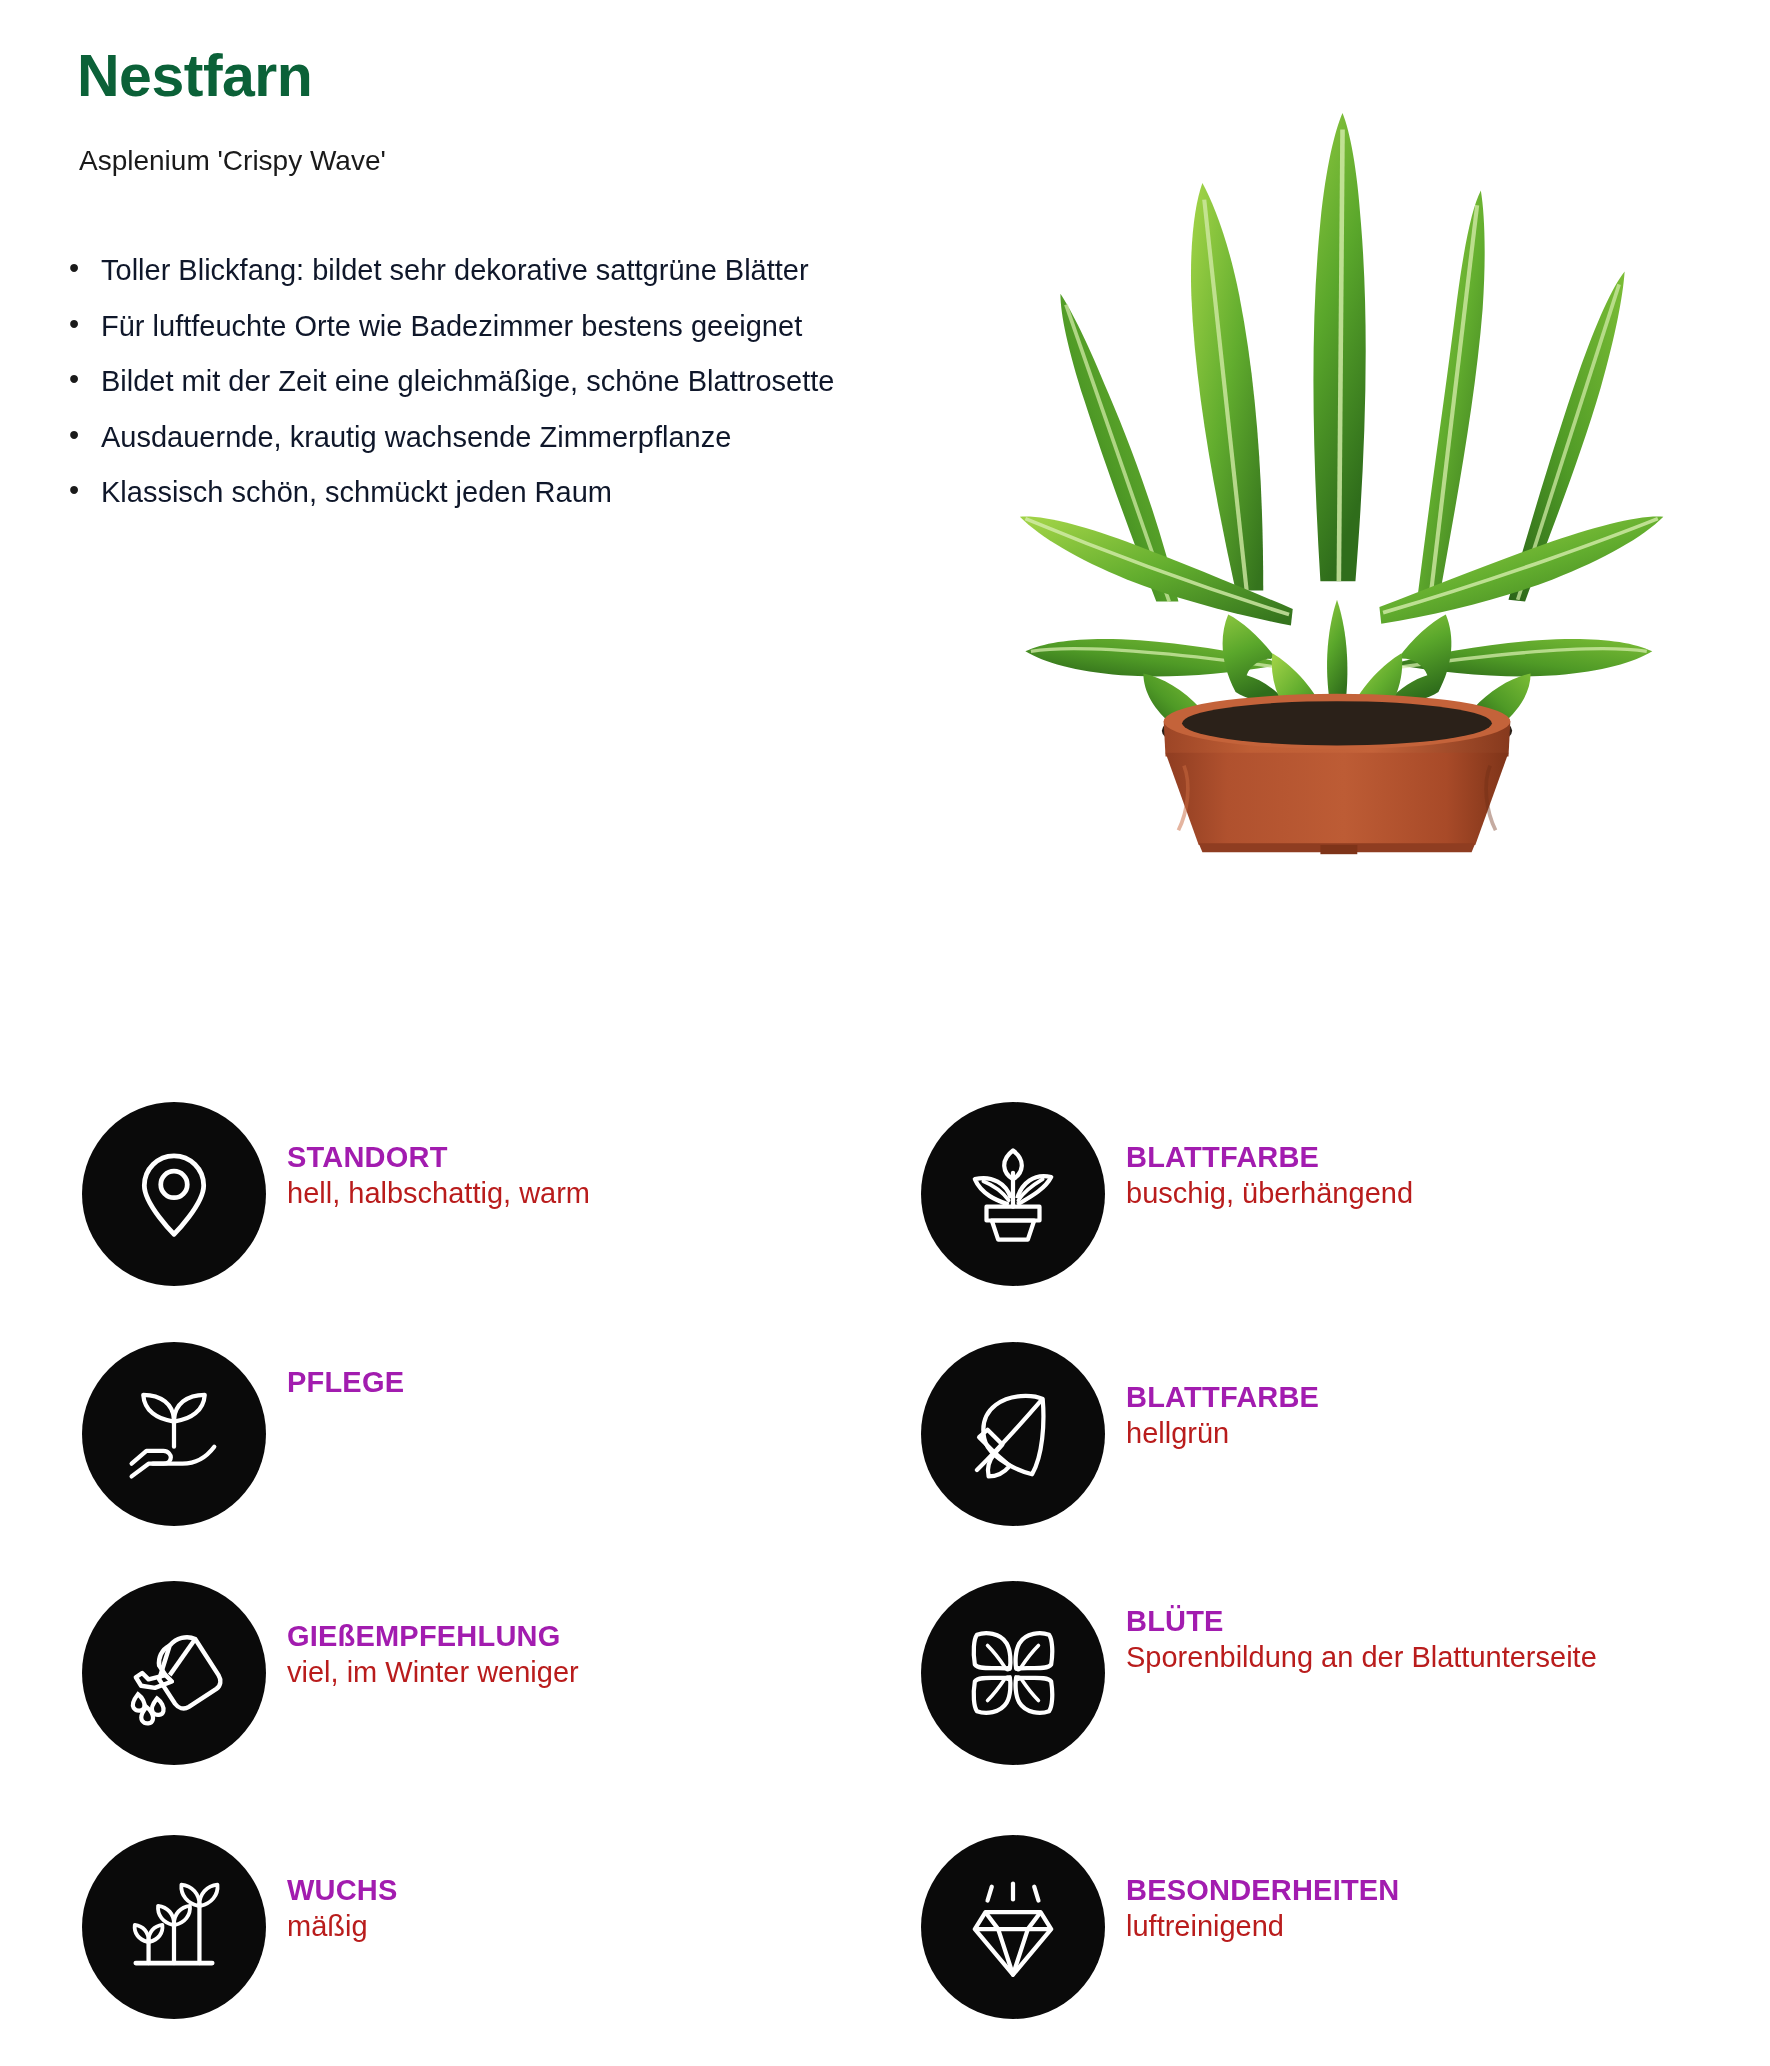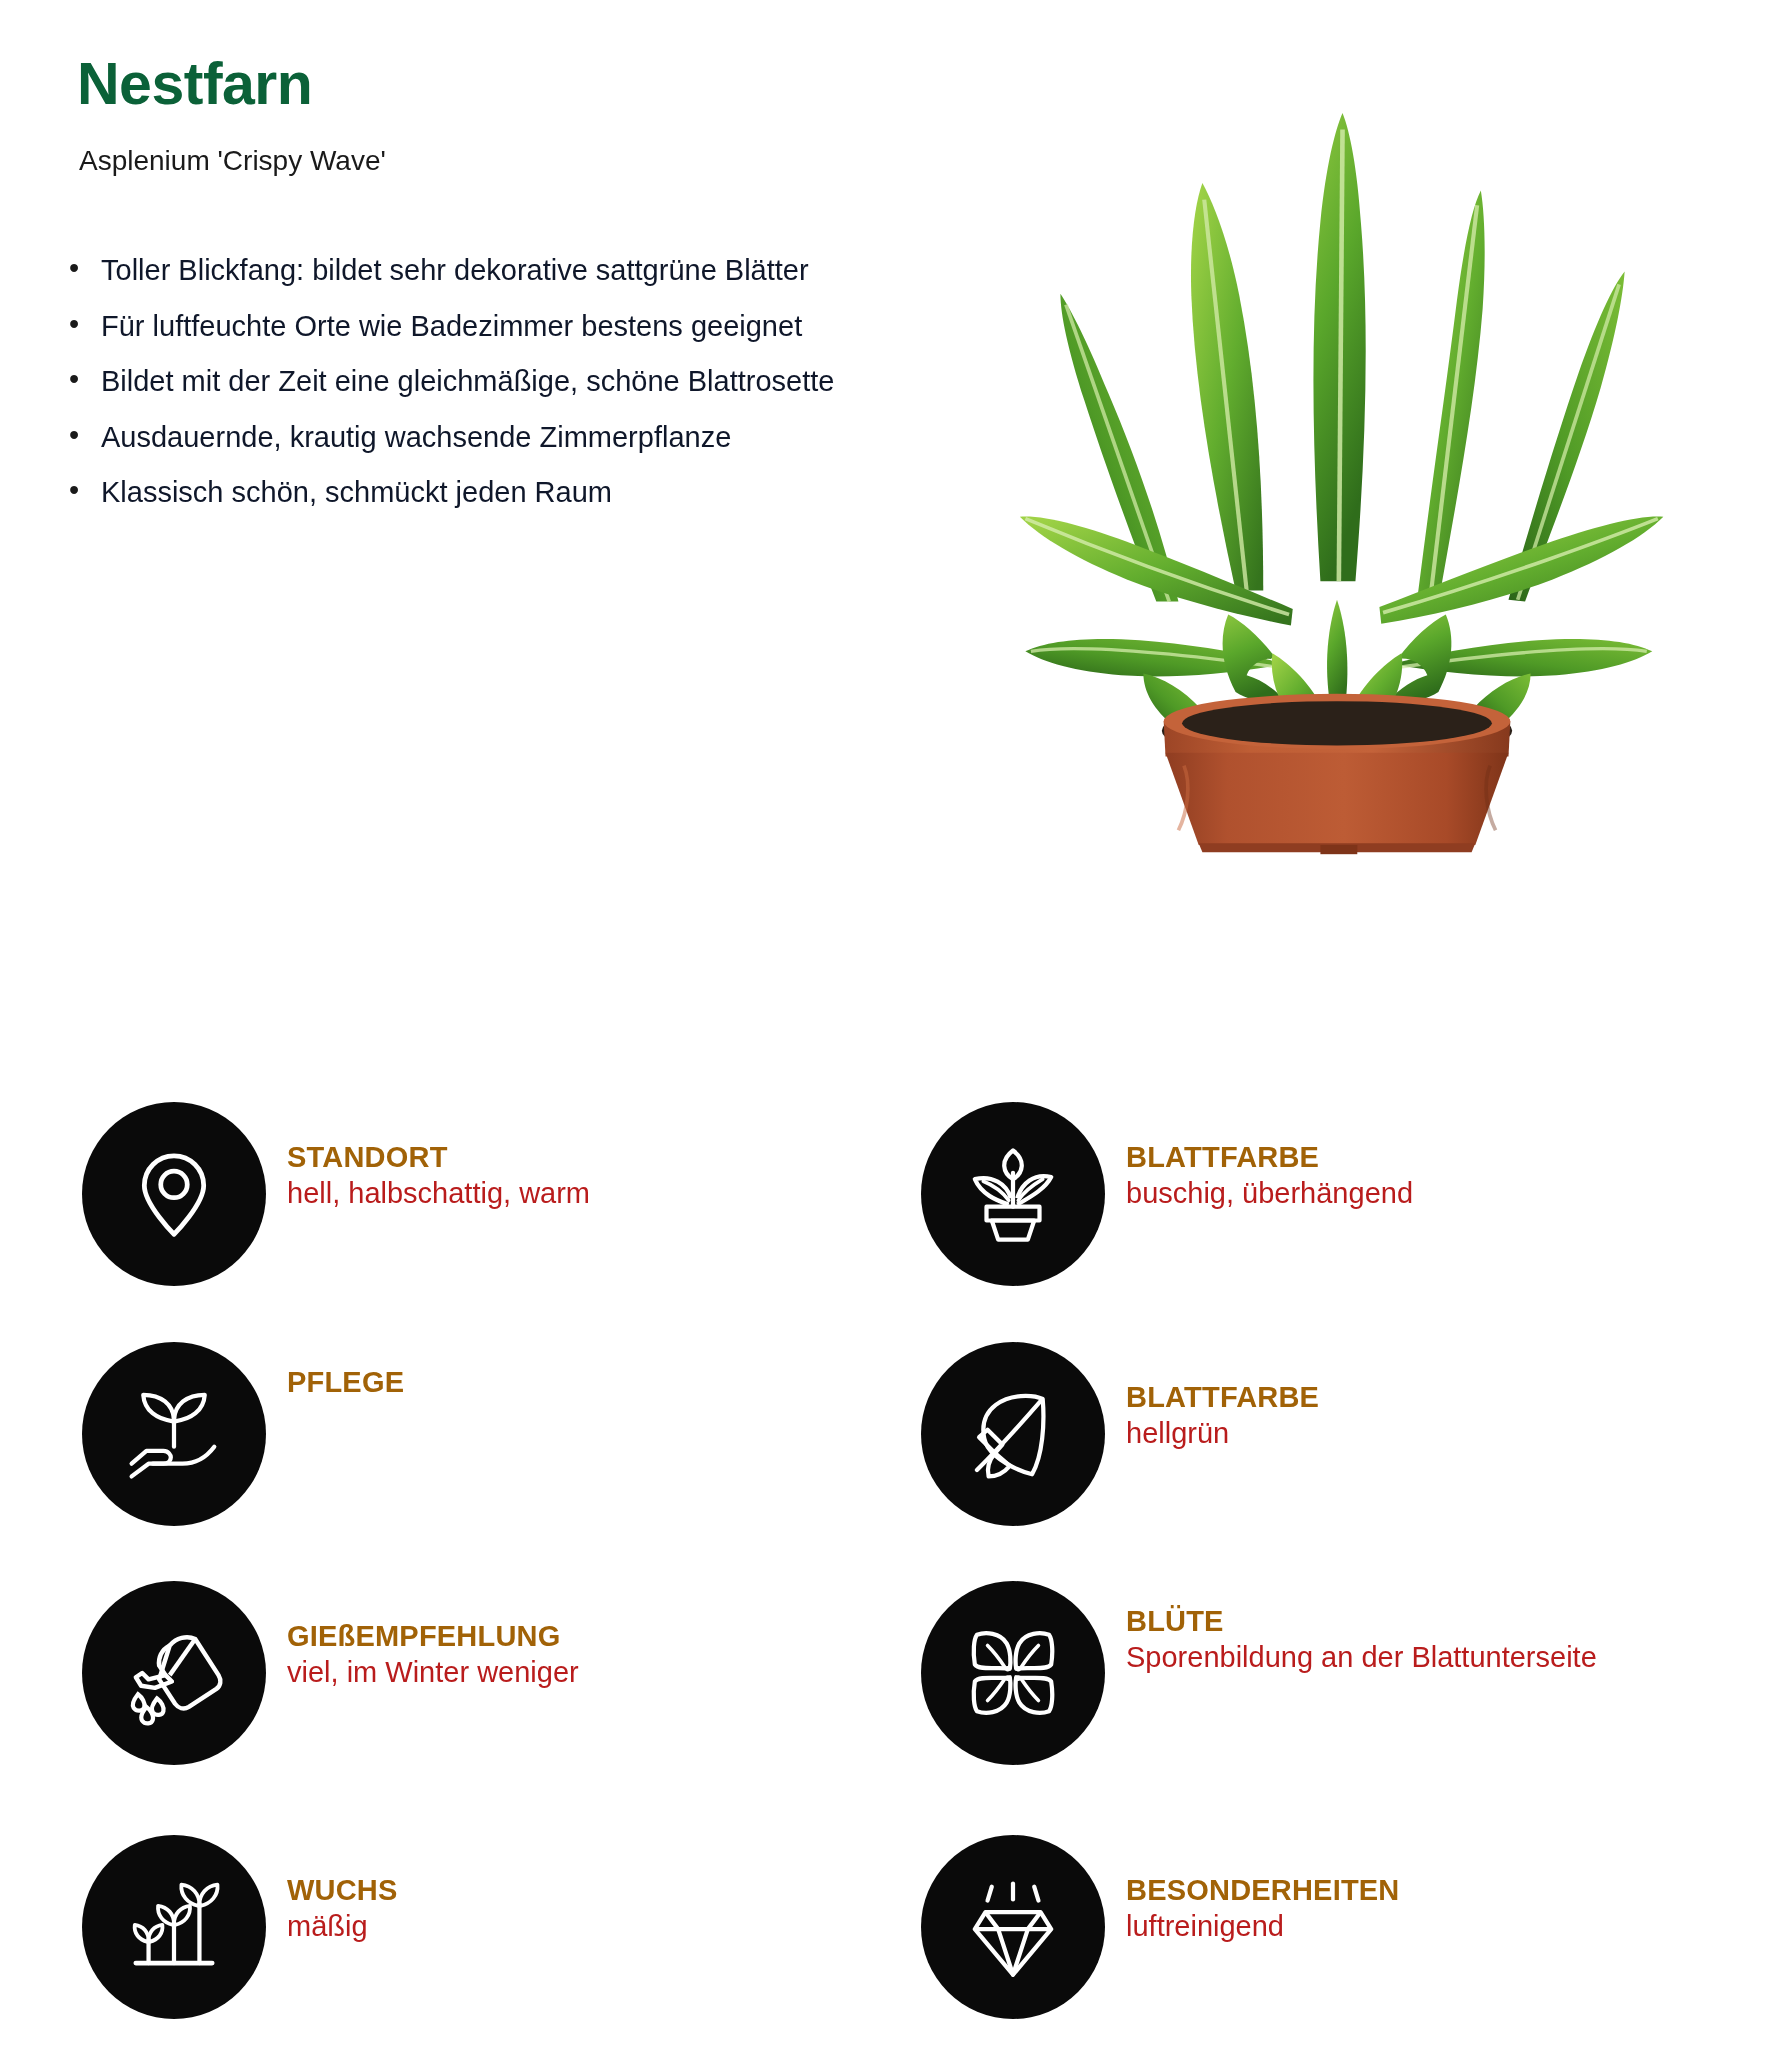--- a/index.html
+++ b/index.html
@@ -10,21 +10,21 @@
     font-family:"Liberation Sans", sans-serif;
     color:#1a1a1a;
     overflow:hidden;
     position:relative;
   }
 
   
   .top{position:absolute;left:0;top:0;width:1771px;height:978px;}
 
   .headline{
-    position:absolute;left:77px;top:54px;
+    position:absolute;left:77px;top:46px;
     font-size:59px;font-weight:700;letter-spacing:-0.5px;
     color:#0b6138;line-height:1.05;white-space:nowrap;
   }
   .subheadline{
     position:absolute;left:79px;top:145px;
     font-size:28px;font-weight:400;
     color:#1a1a1a;white-space:nowrap;
   }
 
   .bullets{position:absolute;left:69px;top:249px;width:812px;}
@@ -64,21 +64,21 @@
     border-radius:50%;
     background:#0a0a0a;
     display:flex;align-items:center;justify-content:center;
   }
   .feat .circle svg{width:106px;height:106px;display:block;}
   .feat .txt{
     margin-left:21px;padding-top:39px;
   }
   .feat .f-title{
     font-size:29px;font-weight:700;letter-spacing:0.2px;
-    line-height:1.12;color:#a16207;white-space:nowrap;
+    line-height:1.12;color:#a21caf;white-space:nowrap;
   }
   .feat .f-value{
     font-size:29px;font-weight:400;
     line-height:1.2;color:#b91c1c;margin-top:2.8px;
     max-width:544px;
   }
   .feat.tall .txt{padding-top:24px;}
 
   .col-l{left:82px;}
   .col-r{left:921px;}

